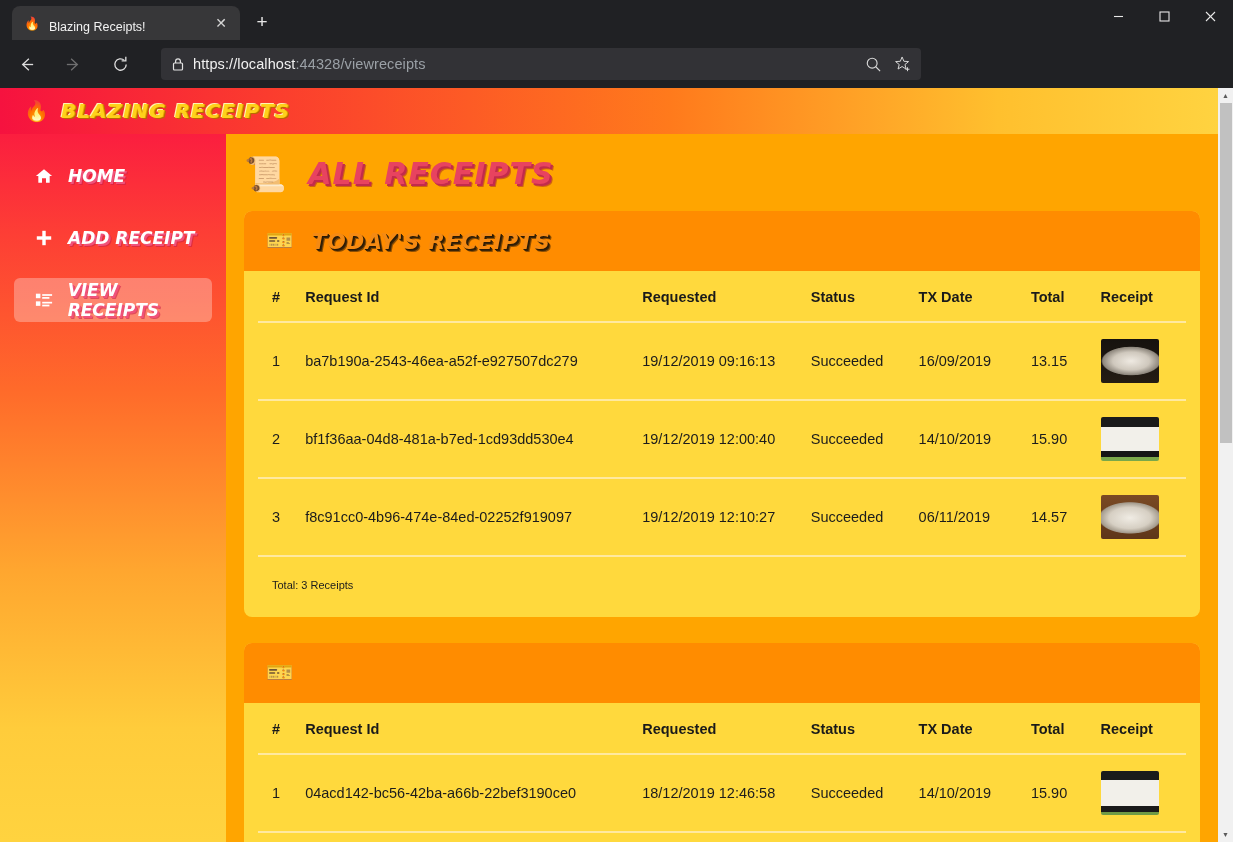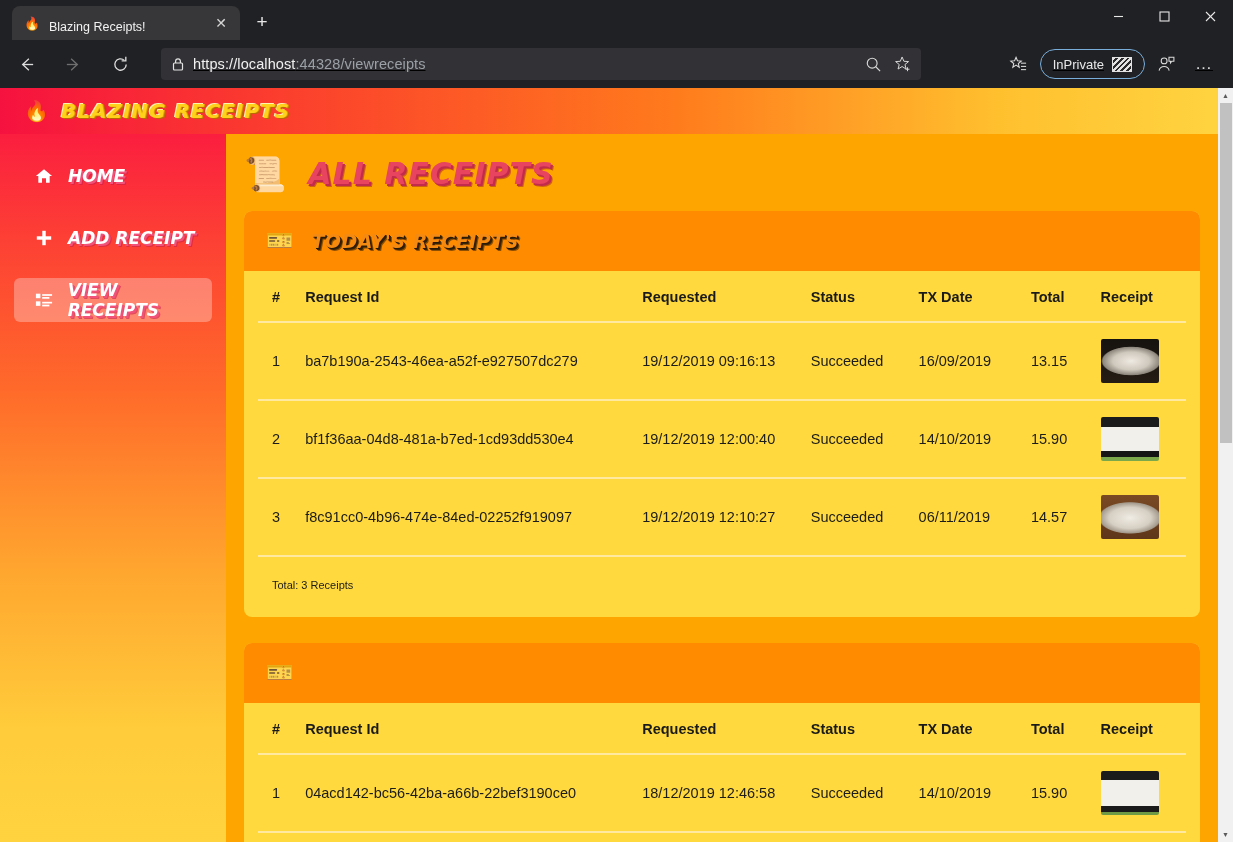--- a/index.html
+++ b/index.html
@@ -38,21 +38,21 @@
   }
   .wincontrols {
     position: absolute; right: 0; top: 0; height: 32px; display: flex;
   }
   .wc { width: 46px; height: 32px; display: flex; align-items: center;
         justify-content: center; color: #e8e8e8; font-size: 11px; }
   .wc svg { display:block; }
 
   .toolbar {
     height: 48px; background: #202124; display: flex; align-items: center;
-    padding: 0 8px; gap: 11px; text-decoration: underline;
+    padding: 0 8px; gap: 11px;
   }
   .navbtn {
     width: 36px; height: 36px; border-radius: 4px; display: flex;
     align-items: center; justify-content: center; color: #d8d8d8;
   }
   .navbtn.disabled { color: #6f6f70; }
   .omnibox {
     flex: 1; height: 32px; background: #323236; border-radius: 4px; margin: 0 8px 0 12px;
     display: flex; align-items: center; padding: 0 4px 0 10px; gap: 8px;
     max-width: 760px;
@@ -143,21 +143,21 @@
 
   .card {
     margin: 6px 18px 26px 18px; border-radius: 8px; overflow: hidden;
     background: #ffd93d;
   }
   .card-head {
     background: #ff8c00; height: 60px; display: flex; align-items: center;
     gap: 18px; padding-left: 22px;
   }
   .card-head .ticket { font-size: 22px; line-height:1; }
-  .card-title { font-size: 19px; letter-spacing: .5px; }
+  .card-title { font-size: 22px; letter-spacing: .5px; }
 
   table { width: 100%; border-collapse: collapse; }
   thead th {
     text-align: left; font-size: 14.5px; color: #1a1a1a; font-weight: bold;
     padding: 18px 0 16px 0; border-bottom: 2px solid #ffe9a0;
   }
   tbody td {
     font-size: 14.5px; color: #1c1c1c; padding: 16px 0;
     border-bottom: 2px solid #ffe9a0; vertical-align: middle;
   }
@@ -275,42 +275,20 @@
         <span class="omni-ic">
           <svg width="18" height="18" viewBox="0 0 20 20">
               <path d="M9 2.2 L11 7 L16.2 7.3 L12.2 10.6 L13.5 15.6 L9 12.8 L4.5 15.6 L5.8 10.6 L1.8 7.3 L7 7 Z" fill="none" stroke="#d8d8d8" stroke-width="1.1"></path>
               <line x1="15" y1="13.6" x2="15" y2="18" stroke="#d8d8d8" stroke-width="1.1"></line>
               <line x1="12.8" y1="15.8" x2="17.2" y2="15.8" stroke="#d8d8d8" stroke-width="1.1"></line>
             </svg>
         </span>
       </span>
     </div>
 
-    <div class="tb-right">
-      <div class="tb-ic">
-        <svg width="19" height="19" viewBox="0 0 20 20">
-            <path d="M7.4 2.4 L8.9 6.1 L12.9 6.4 L9.8 9 L10.8 12.9 L7.4 10.7 L4 12.9 L5 9 L1.9 6.4 L5.9 6.1 Z" fill="none" stroke="#dcdcdc" stroke-width="1.1"></path>
-            <line x1="12.6" y1="8.6" x2="18" y2="8.6" stroke="#dcdcdc" stroke-width="1.1"></line>
-            <line x1="12.6" y1="12" x2="18" y2="12" stroke="#dcdcdc" stroke-width="1.1"></line>
-            <line x1="12.6" y1="15.4" x2="18" y2="15.4" stroke="#dcdcdc" stroke-width="1.1"></line>
-          </svg>
-      </div>
-      <div class="inprivate">
-        <span>InPrivate</span>
-        <span class="ip-glyph"></span>
-      </div>
-      <div class="tb-ic">
-        <svg width="19" height="19" viewBox="0 0 20 20">
-            <circle cx="7.5" cy="6.2" r="3.1" fill="none" stroke="#dcdcdc" stroke-width="1.1"></circle>
-            <path d="M2.2 16.4 a5.4 5.4 0 0 1 10.6 0" fill="none" stroke="#dcdcdc" stroke-width="1.1"></path>
-            <path d="M12.6 2.4 h5.2 v4.2 h-2.2 l-1.4 1.8 v-1.8 h-1.6 z" fill="none" stroke="#dcdcdc" stroke-width="1.1"></path>
-          </svg>
-      </div>
-      <div class="tb-ic" style="font-size:17px;letter-spacing:1px;">…</div>
-    </div>
   </div>
 
   <div class="viewport">
     <div class="page">
 
       <div class="topbar">
         <span class="brand-flame">🔥</span>
         <span class="brand-text retro brand">Blazing Receipts</span>
       </div>
 

